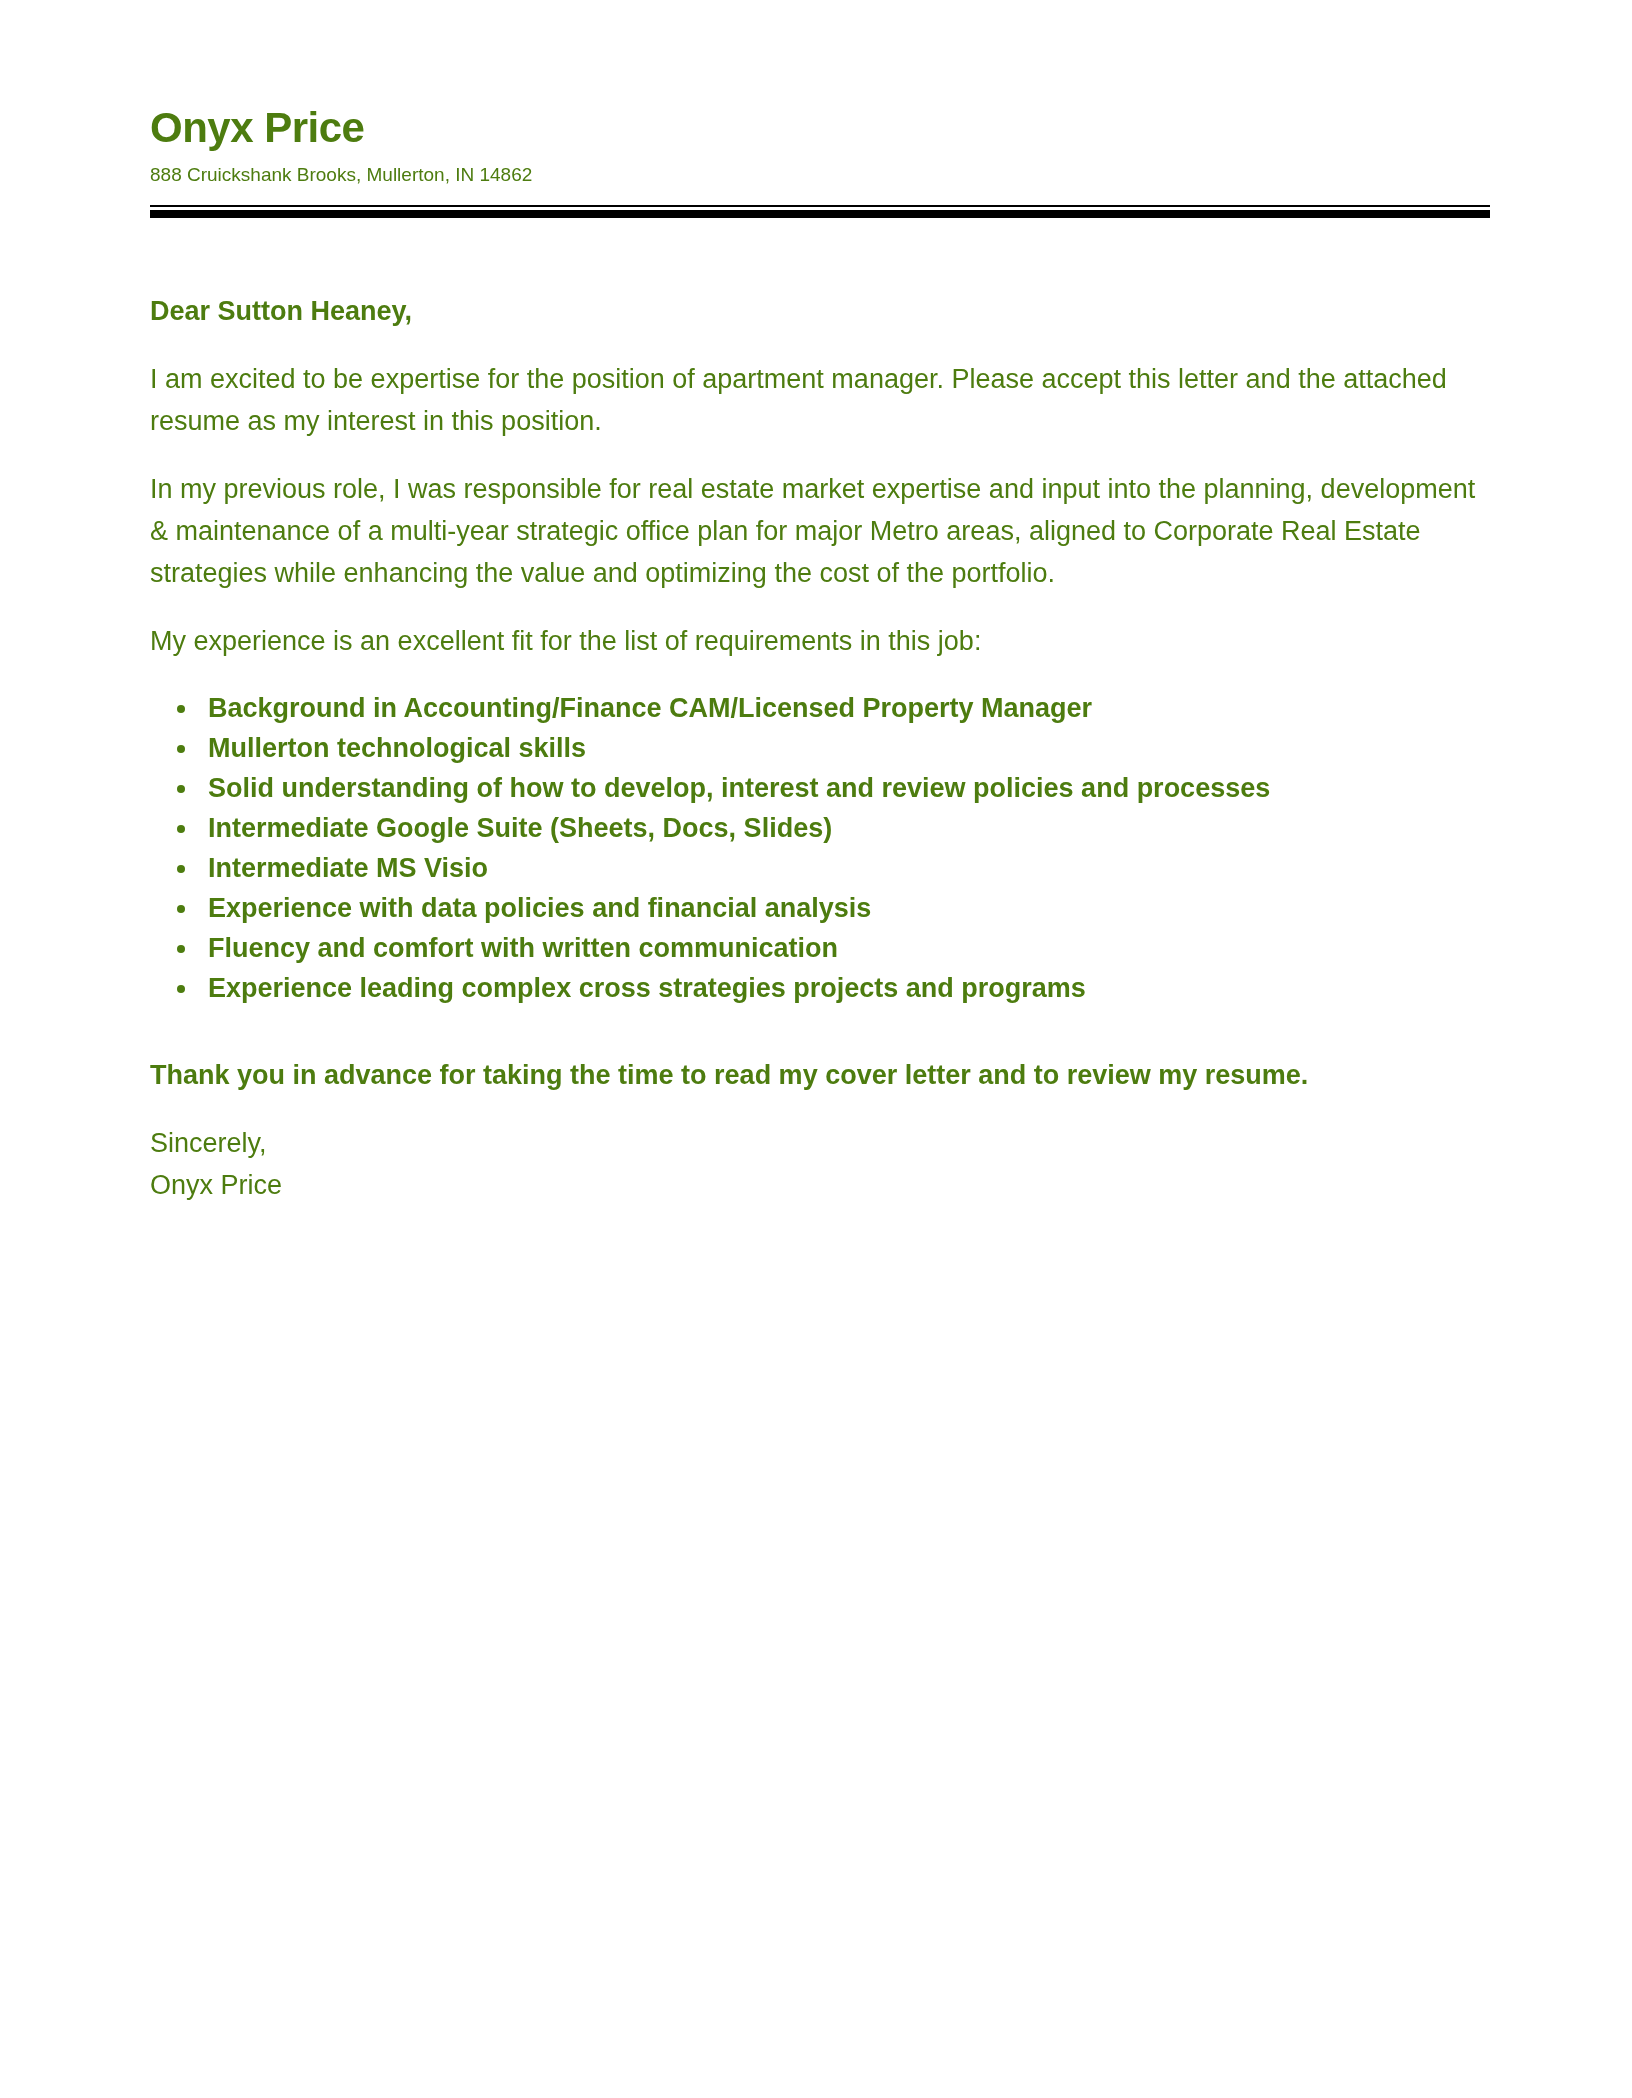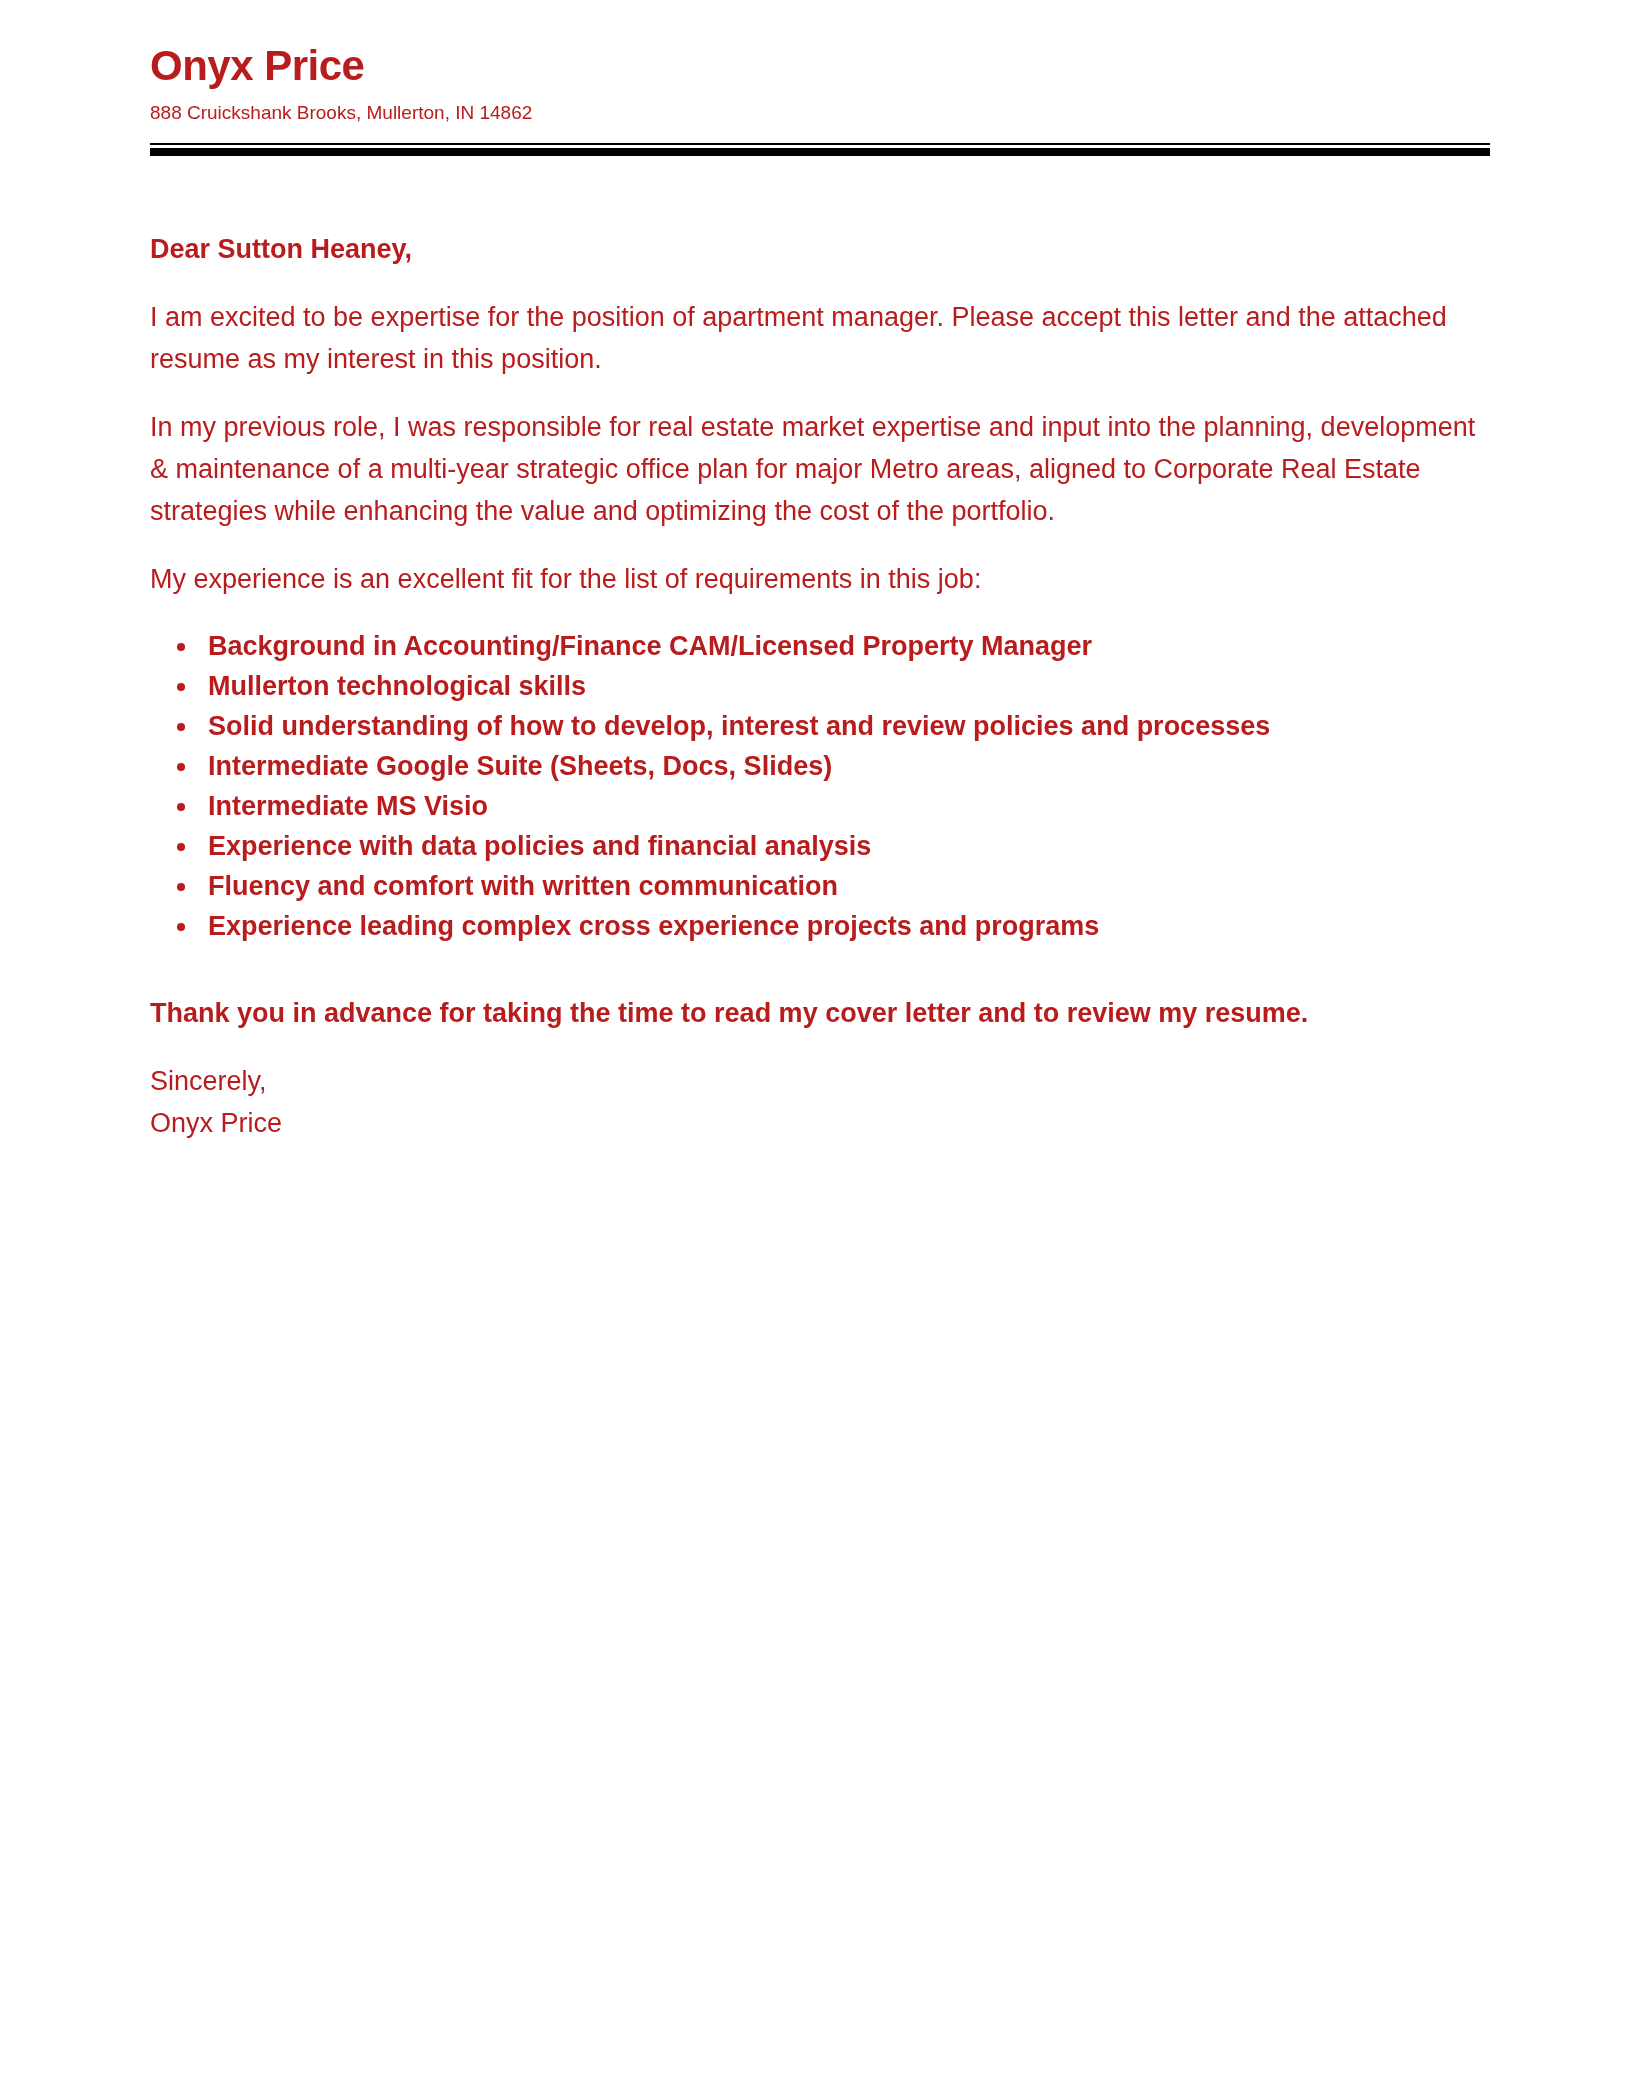--- a/index.html
+++ b/index.html
@@ -5,24 +5,24 @@
   html, body {
     margin: 0;
     padding: 0;
     background: #ffffff;
   }
   .page {
     position: relative;
     width: 1632px;
     height: 2098px;
     background: #ffffff;
-    color: #b91c1c;
+    color: #4d7c0f;
     font-family: "Liberation Sans", sans-serif;
     box-sizing: border-box;
-    padding: 42px 142px 0 150px;
+    padding: 104px 142px 0 150px;
     overflow: hidden;
   }
   .sender-name {
     font-size: 42px;
     line-height: 1.15;
     font-weight: 700;
     margin: 0 0 10px 0;
     letter-spacing: -0.5px;
   }
   .sender-address {
@@ -98,21 +98,21 @@
     <p>My experience is an excellent fit for the list of requirements in this job:</p>
 
     <ul class="requirements">
       <li>Background in Accounting/Finance CAM/Licensed Property Manager</li>
       <li>Mullerton technological skills</li>
       <li>Solid understanding of how to develop, interest and review policies and processes</li>
       <li>Intermediate Google Suite (Sheets, Docs, Slides)</li>
       <li>Intermediate MS Visio</li>
       <li>Experience with data policies and financial analysis</li>
       <li>Fluency and comfort with written communication</li>
-      <li>Experience leading complex cross experience projects and programs</li>
+      <li>Experience leading complex cross strategies projects and programs</li>
     </ul>
 
     <p class="closing-bold">Thank you in advance for taking the time to read my cover letter and to review my resume.</p>
 
     <p class="valediction">Sincerely,</p>
 
     <p class="signature">Onyx Price</p>
 
   </main>
 

